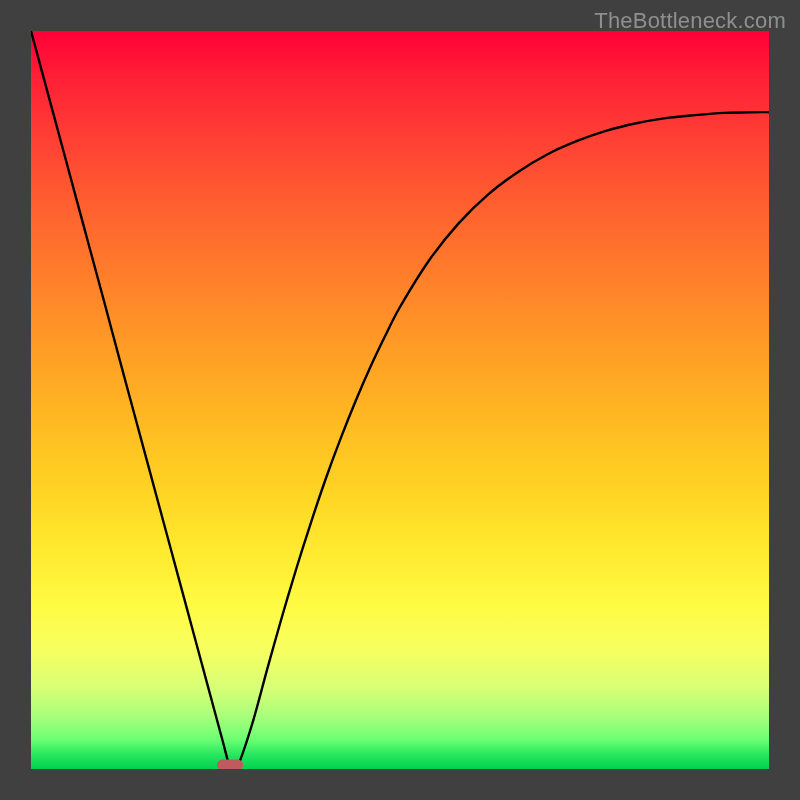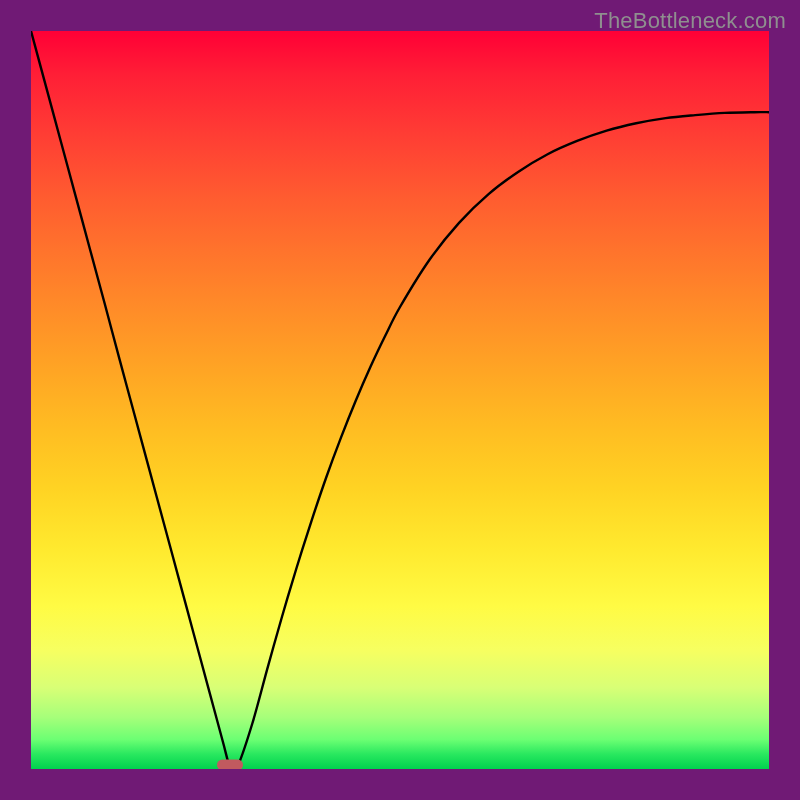--- a/index.html
+++ b/index.html
@@ -10,21 +10,21 @@
     background: #000;
     overflow: hidden;
     font-family: Arial, Helvetica, sans-serif;
   }
   .frame {
     position: absolute;
     left: 0;
     top: 0;
     width: 800px;
     height: 800px;
-    background: #701a75;
+    background: #404040;
   }
   .plot-area {
     position: absolute;
     left: 31px;
     top: 31px;
     width: 738px;
     height: 738px;
     overflow: hidden;
   }
   .gradient-bg {

